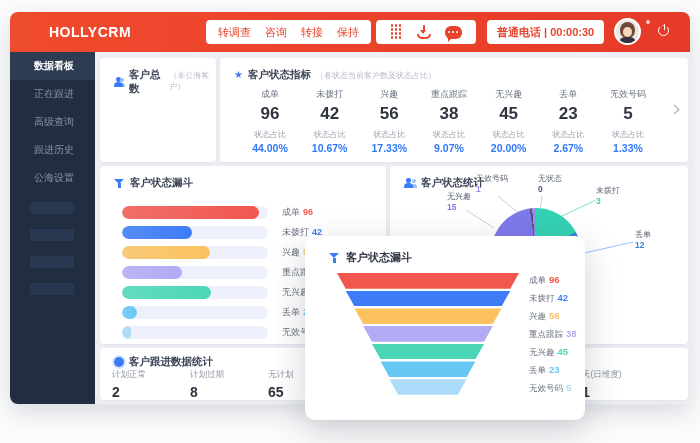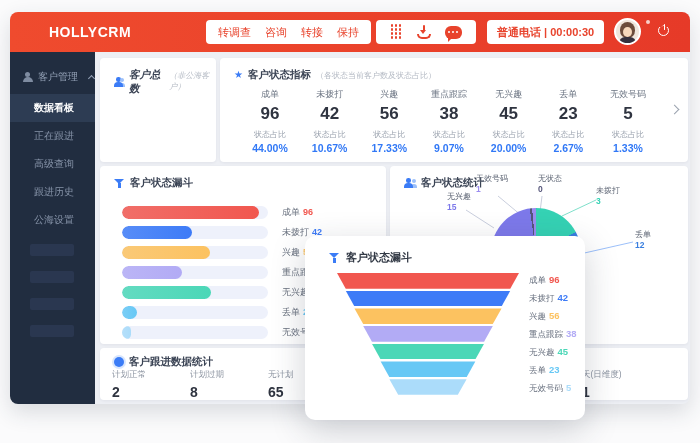--- a/index.html
+++ b/index.html
@@ -75,21 +75,21 @@
   .icon-users:before { content:""; position:absolute; left:2px; top:0; width:4.5px; height:4.5px; border-radius:50%; background:#3b7cf6; }
   .icon-users:after { content:""; position:absolute; left:0; top:5px; width:8.5px; height:4.5px; border-radius:4px 4px 0 0; background:#3b7cf6; }
   .icon-users .u2 { position:absolute; right:0; top:1px; width:4px; height:4px; border-radius:50%; background:#9cc0fa; }
   .icon-users .u2b { position:absolute; right:-1px; top:5.5px; width:6px; height:4px; border-radius:3px 3px 0 0; background:#9cc0fa; }
   .icon-funnel { width:11px; height:11px; position:relative; align-self:center; }
   .icon-funnel:before { content:""; position:absolute; left:0; top:1px; width:0; height:0;
     border-left:5.5px solid transparent; border-right:5.5px solid transparent; border-top:5.5px solid #3b7cf6; }
   .icon-funnel:after { content:""; position:absolute; left:4.2px; top:5.5px; width:2.6px; height:5px; background:#3b7cf6; }
   .icon-stat { width:10px; height:10px; border-radius:50%; background:#3b7cf6; box-shadow:0 0 0 2px #d8e6fd; align-self:center; }
   
-  .card-total { left:90px; top:46px; width:116px; height:104px;font-style:italic; }
+  .card-total { left:90px; top:46px; width:116px; height:104px; }
   .donut { position:absolute; left:29px; top:33px; width:58px; height:58px; border-radius:50%;
     border:7px solid #ee5847; display:flex; align-items:center; justify-content:center; }
   .donut .num { color:#ef4436; font-size:13px; font-weight:bold; }
   
   .card-metrics { left:210px; top:46px; width:468px; height:104px; }
   .metric-row { display:flex; justify-content:space-between; padding:6px 36px 0 26px; }
   .metric { text-align:center; min-width:48px; }
   .metric .lbl { font-size:9px; color:#6b7482; }
   .metric .num { font-size:17px; font-weight:bold; color:#2f3440; margin-top:3px; }
   .metric .ratio { font-size:8px; color:#9aa2ae; margin-top:5px; }
@@ -184,25 +184,20 @@
         <span class="body"></span>
     </div>
     <div class="notif-dot"></div>
     <div class="power">
         <span class="ring"></span>
         <span class="bar"></span>
       </div>
   </div>
 
   <div class="sidebar">
-    <div class="sb-group">
-      <span class="sb-person"></span>
-      <span>客户管理</span>
-      <span class="chev-up"></span>
-    </div>
     <div class="sb-item active">数据看板</div>
     <div class="sb-item">正在跟进</div>
     <div class="sb-item">高级查询</div>
     <div class="sb-item">跟进历史</div>
     <div class="sb-item">公海设置</div>
     <div class="sb-skels">
       <div class="sb-skel"></div>
       <div class="sb-skel"></div>
       <div class="sb-skel"></div>
       <div class="sb-skel"></div>

